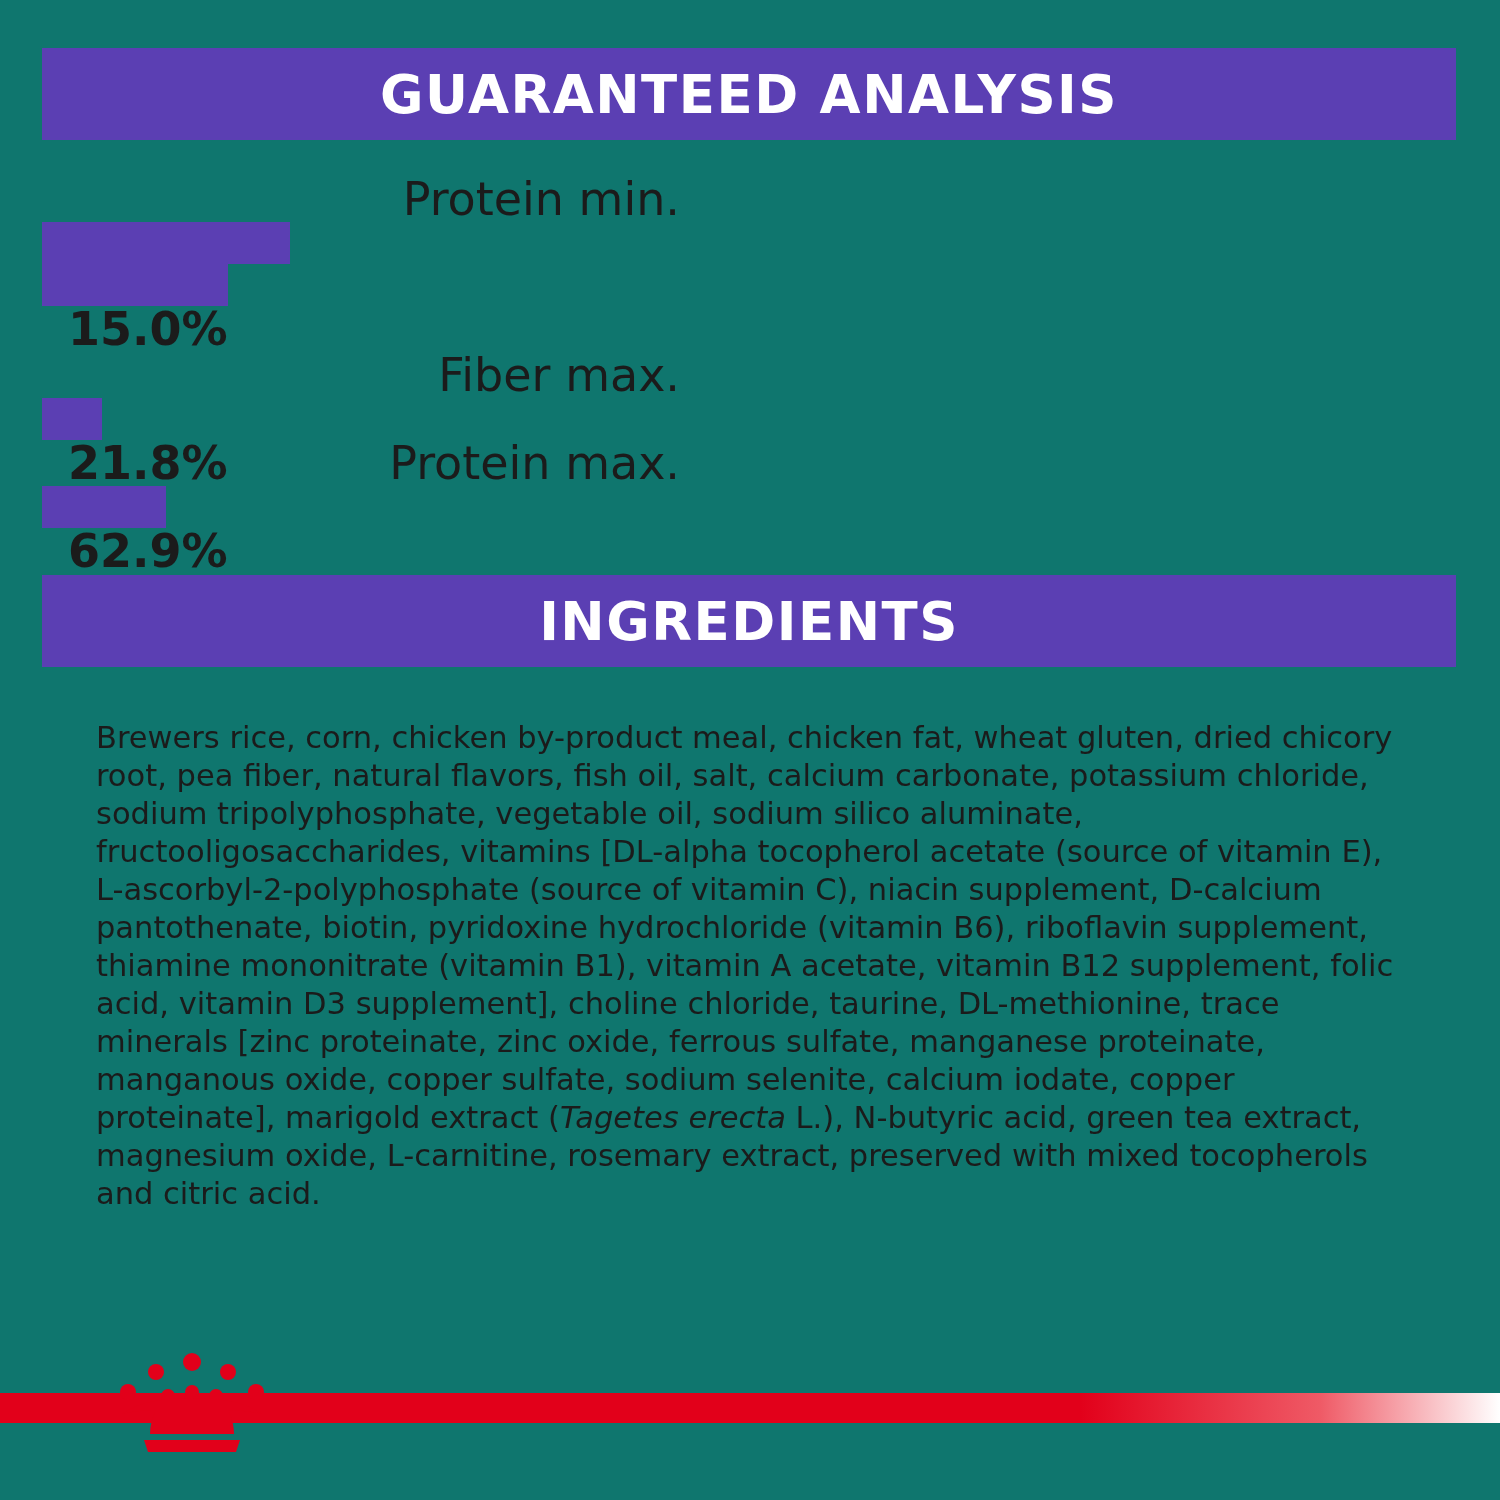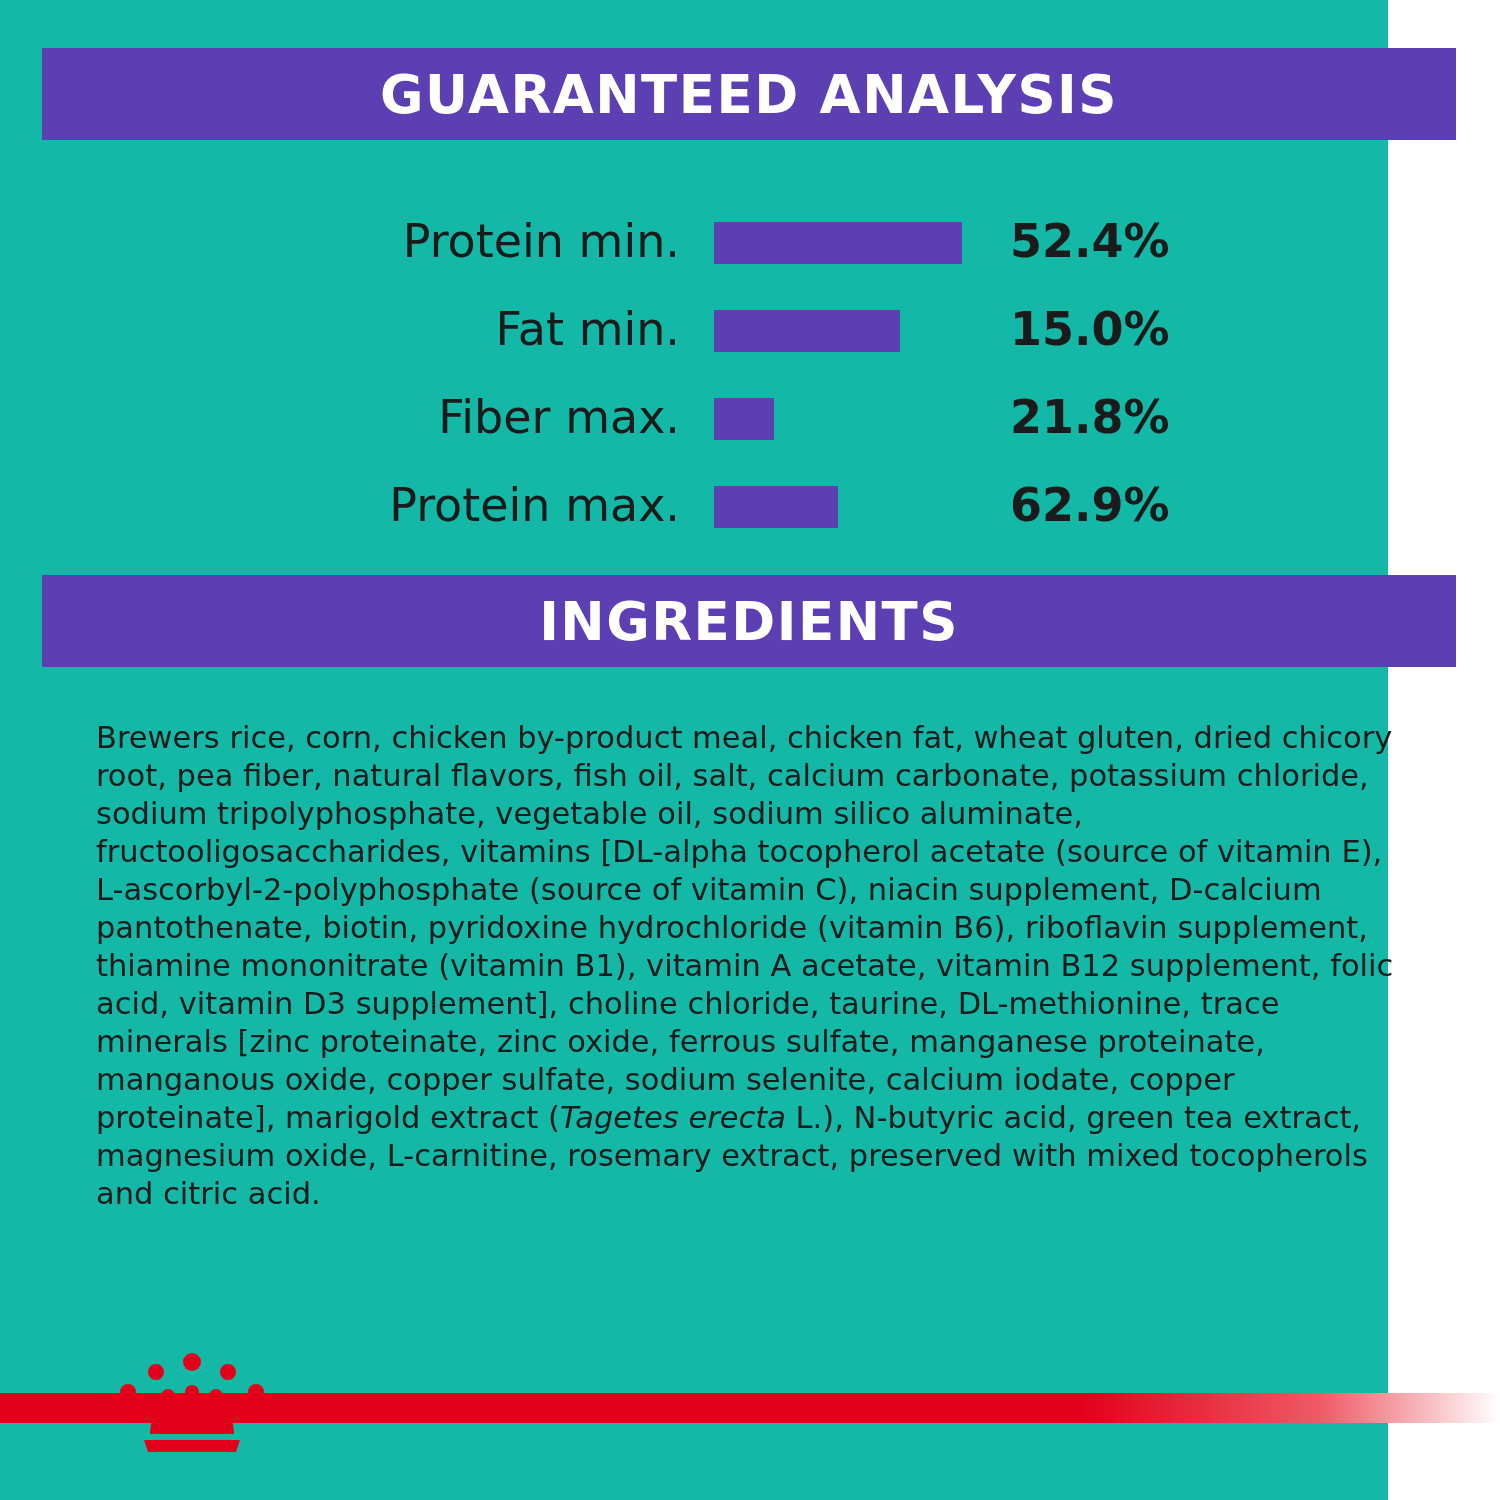--- a/index.html
+++ b/index.html
@@ -8,23 +8,23 @@
   }
   body {
     width: 1500px;
     height: 1500px;
     background: #ffffff;
     font-family: "DejaVu Sans", sans-serif;
     overflow: hidden;
   }
   .page {
     position: relative;
-    width: 1388px;
+    width: 1500px;
     height: 1500px;
-    background: #14b8a6;
+    background: #0f766e;
   }
 
   
   .section-bar {
     position: absolute;
     left: 42px;
     width: 1414px;
     background: #5b3fb3;
     display: flex;
     align-items: center;
@@ -50,22 +50,23 @@
 
   
   .ga-table {
     position: absolute;
     top: 176px;
     left: 42px;
     width: 1414px;
   }
   .ga-row {
     display: flex;
-    align-items: flex-end;
+    align-items: flex-start;
     height: 88px;
+    flex-direction: column;
   }
   .ga-label {
     width: 672px;
     text-align: right;
     padding-right: 34px;
     box-sizing: border-box;
     font-size: 46px;
     color: #1b1b1b;
     line-height: 1;
     white-space: nowrap;
@@ -137,21 +138,20 @@
 
     <div class="ga-row">
       <div class="ga-label">Protein min.</div>
       <div class="ga-barwrap">
         <div class="ga-bar-fill" style="width:248px;"></div>
       </div>
       <div class="ga-value">52.4%</div>
     </div>
 
     <div class="ga-row">
-      <div class="ga-label">Fat min.</div>
       <div class="ga-barwrap">
         <div class="ga-bar-fill" style="width:186px;"></div>
       </div>
       <div class="ga-value">15.0%</div>
     </div>
 
     <div class="ga-row">
       <div class="ga-label">Fiber max.</div>
       <div class="ga-barwrap">
         <div class="ga-bar-fill" style="width:60px;"></div>

